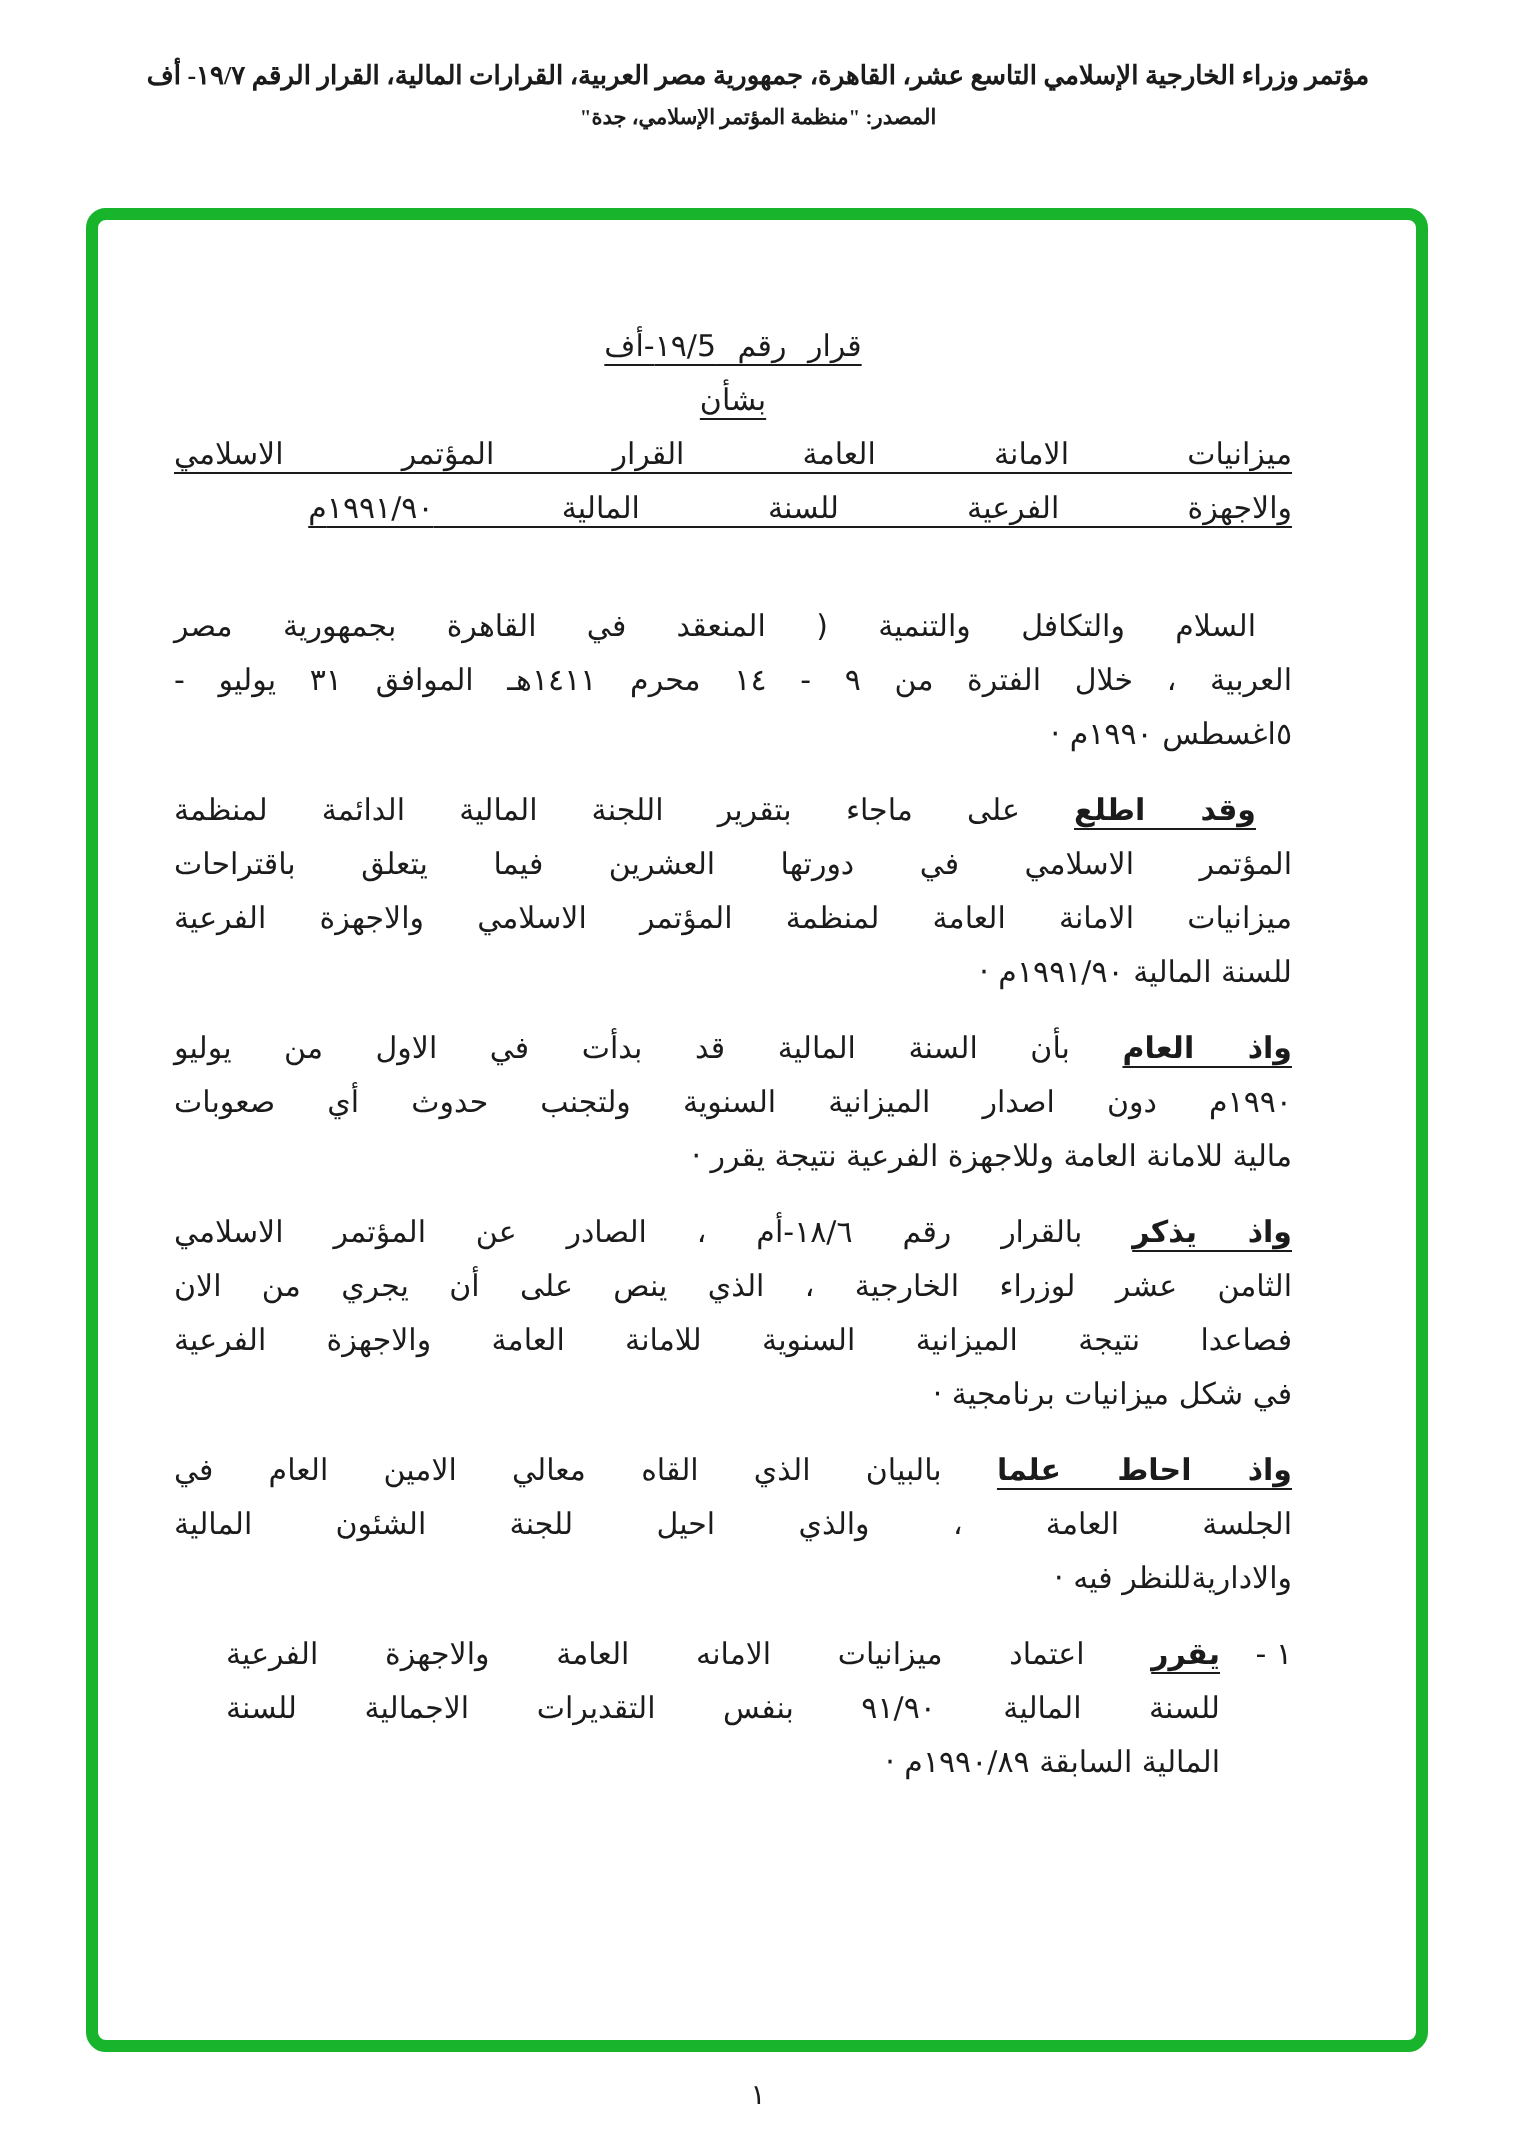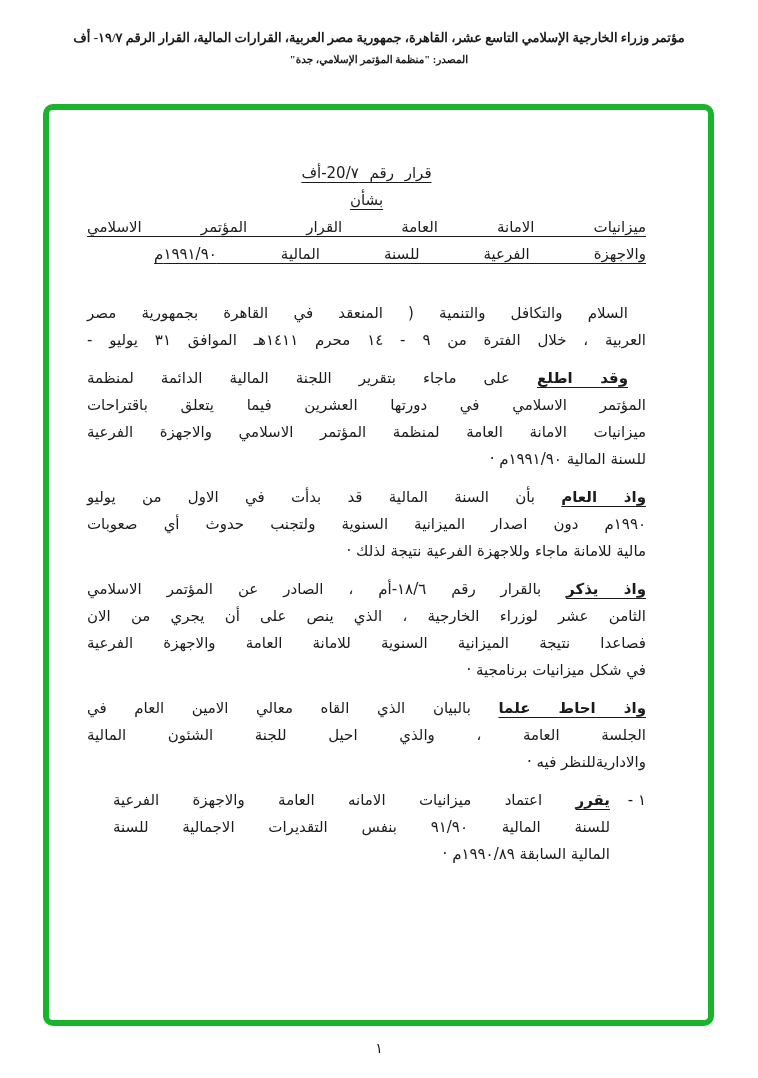--- a/index.html
+++ b/index.html
@@ -72,40 +72,41 @@
 <div class="page" style="color: rgb(27, 27, 27);">
 
   <div class="header">
     <div class="h1">مؤتمر وزراء الخارجية الإسلامي التاسع عشر، القاهرة، جمهورية مصر العربية، القرارات المالية، القرار الرقم ١٩/٧- أف</div>
     <div class="h2">المصدر:  "منظمة المؤتمر الإسلامي، جدة"</div>
   </div>
 
   <div class="doc-frame" style="border-color: rgb(23, 180, 44);">
     <div class="doc-content">
       <div class="title-block" id="title-block">
-          <div class="title-line center">قرار رقم 20/٧-أف</div>
+          <div class="title-line center">قرار رقم ١٩/5-أف</div>
           <div class="title-line center">بشأن</div>
           <div class="title-line justify">ميزانيات الامانة العامة القرار المؤتمر الاسلامي</div>
           <div class="title-line justify-narrow">والاجهزة الفرعية للسنة المالية ١٩٩١/٩٠م</div>
         </div>
       <div id="paragraphs">
           <div class="para indent">
             <div class="line"><span>السلام والتكافل والتنمية (  المنعقد في القاهرة بجمهورية مصر</span></div>
             <div class="line"><span>العربية ، خلال الفترة من ٩ - ١٤ محرم ١٤١١هـ الموافق ٣١ يوليو -</span></div>
+            <div class="line last"><span>٥اغسطس ١٩٩٠م ·</span></div>
           </div>
           <div class="para indent">
             <div class="line"><span class="u">وقد اطلع</span><span> على ماجاء بتقرير اللجنة المالية الدائمة لمنظمة</span></div>
             <div class="line"><span>المؤتمر الاسلامي في دورتها العشرين فيما يتعلق باقتراحات</span></div>
             <div class="line"><span>ميزانيات الامانة العامة لمنظمة المؤتمر الاسلامي والاجهزة الفرعية</span></div>
             <div class="line last"><span>للسنة المالية ١٩٩١/٩٠م ·</span></div>
           </div>
           <div class="para">
             <div class="line"><span class="u">واذ العام</span><span> بأن السنة المالية قد بدأت في الاول من يوليو</span></div>
             <div class="line"><span>١٩٩٠م دون اصدار الميزانية السنوية ولتجنب حدوث أي صعوبات</span></div>
-            <div class="line last"><span>مالية للامانة ماجاء وللاجهزة الفرعية نتيجة لذلك ·</span></div>
+            <div class="line last"><span>مالية للامانة العامة وللاجهزة الفرعية نتيجة يقرر ·</span></div>
           </div>
           <div class="para">
             <div class="line"><span class="u">واذ يذكر</span><span> بالقرار رقم ١٨/٦-أم ، الصادر عن المؤتمر الاسلامي</span></div>
             <div class="line"><span>الثامن عشر لوزراء الخارجية ، الذي ينص على أن يجري من الان</span></div>
             <div class="line"><span>فصاعدا نتيجة الميزانية السنوية للامانة العامة والاجهزة الفرعية</span></div>
             <div class="line last"><span>في شكل ميزانيات برنامجية ·</span></div>
           </div>
           <div class="para">
             <div class="line"><span class="u">واذ احاط علما</span><span> بالبيان الذي القاه معالي الامين العام في</span></div>
             <div class="line"><span>الجلسة العامة ، والذي احيل للجنة الشئون المالية</span></div>

